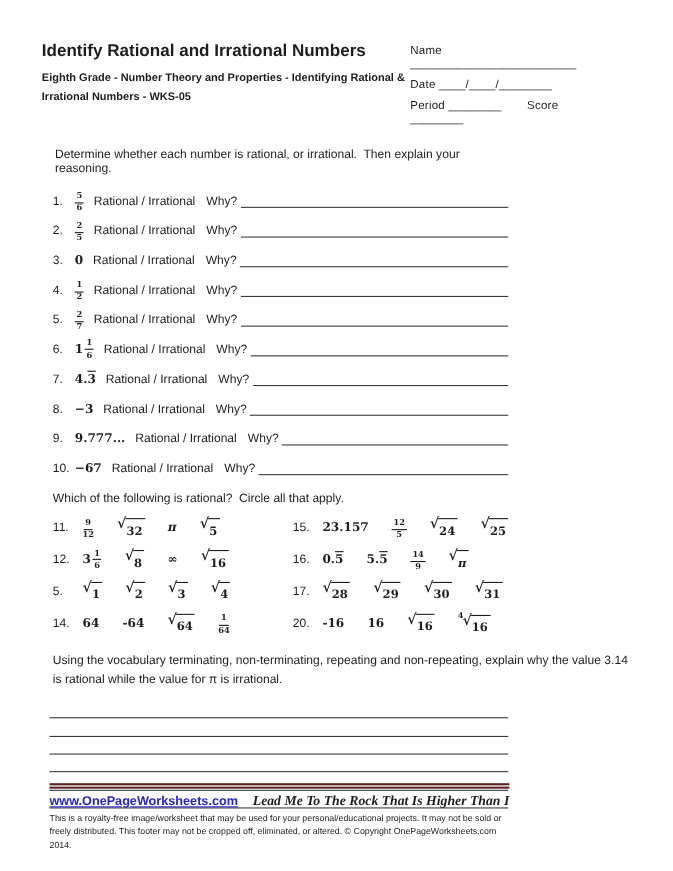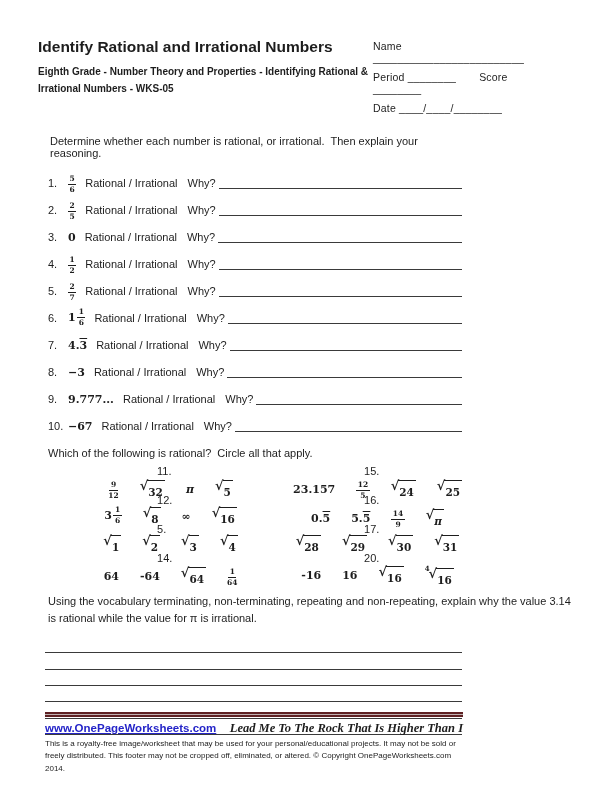--- a/index.html
+++ b/index.html
@@ -39,21 +39,21 @@
   .mixed-whole { font-size:11px; margin-right:1.5px; }
   .sqrt-sign { font-size:13px; line-height:0.9; }
   .rad { border-top:1.2px solid #1d1d1d; padding:6px 2px 0 1px; margin-left:-1px; font-size:10.5px; line-height:1; }
   .deg { font-size:7px; position:relative; top:-3px; margin-right:-1px; }
   .bar-digit { text-decoration:overline; }
 
   .s2-instruction { margin:8px 0 0 10px; font-size:11px; }
   .choices { display:flex; margin:6px 0 0 10px; }
   .col-left { width:277px; }
   .col-right { flex:1; }
-  .c-row { display:flex; align-items:center; height:29px; font-size:11px;flex-direction:column; }
+  .c-row { display:flex; align-items:center; height:29px; font-size:11px; }
   .c-num { min-width:27px; }
   .c-items { display:flex; align-items:center; gap:21px; }
 
   .s3-instruction { margin:12px 0 0 10px; font-size:11px; line-height:1.55; width:530px; }
   .answer-lines { margin:10px 0 0 7px; }
   .ans-line { height:15.3px; border-bottom:1.1px solid #3a3a3a; }
 
   .footer { position:absolute; top:712px; left:45px; right:33px; }
   .f-bar { height:5px;
     background:linear-gradient(to bottom,#5e2123 0,#5e2123 2px,#c0b1b1 2px,#c0b1b1 3px,#5e2123 3px,#5e2123 5px); }
@@ -67,25 +67,25 @@
 
 <div class="page">
 
   <div class="header">
     <div>
       <h1 class="title">Identify Rational and Irrational Numbers</h1>
       <div class="subtitle">Eighth Grade - Number Theory and Properties - Identifying Rational &amp; Irrational Numbers - WKS-05</div>
     </div>
     <div class="fields">
       <div class="field">Name _________________________</div>
+      <div class="field">Date ____/____/________</div>
       <div class="field period-score">
         <span>Period ________</span>
         <span>Score ________</span>
       </div>
-      <div class="field">Date ____/____/________</div>
     </div>
   </div>
 
   <div class="s1-instruction ul keep-ws">Determine whether each number is rational, or irrational.  Then explain your reasoning.</div>
 
   <div class="questions" id="questions">
       <div class="q-row">
         <span class="q-num">1.</span>
         <span class="q-math"><span class="math">
             <span class="frac">

